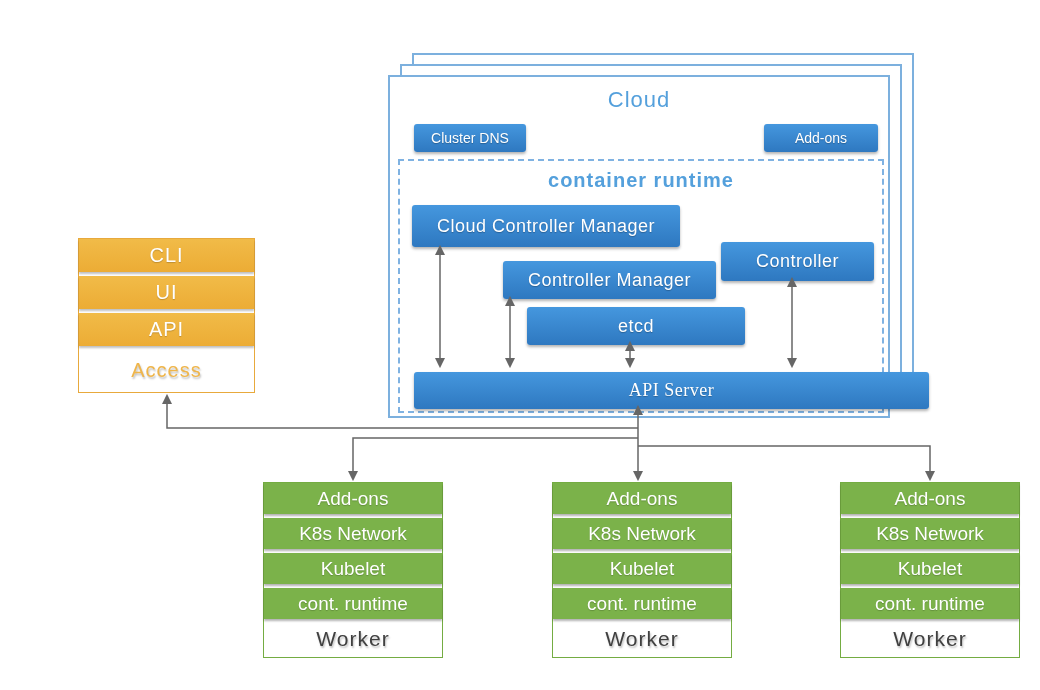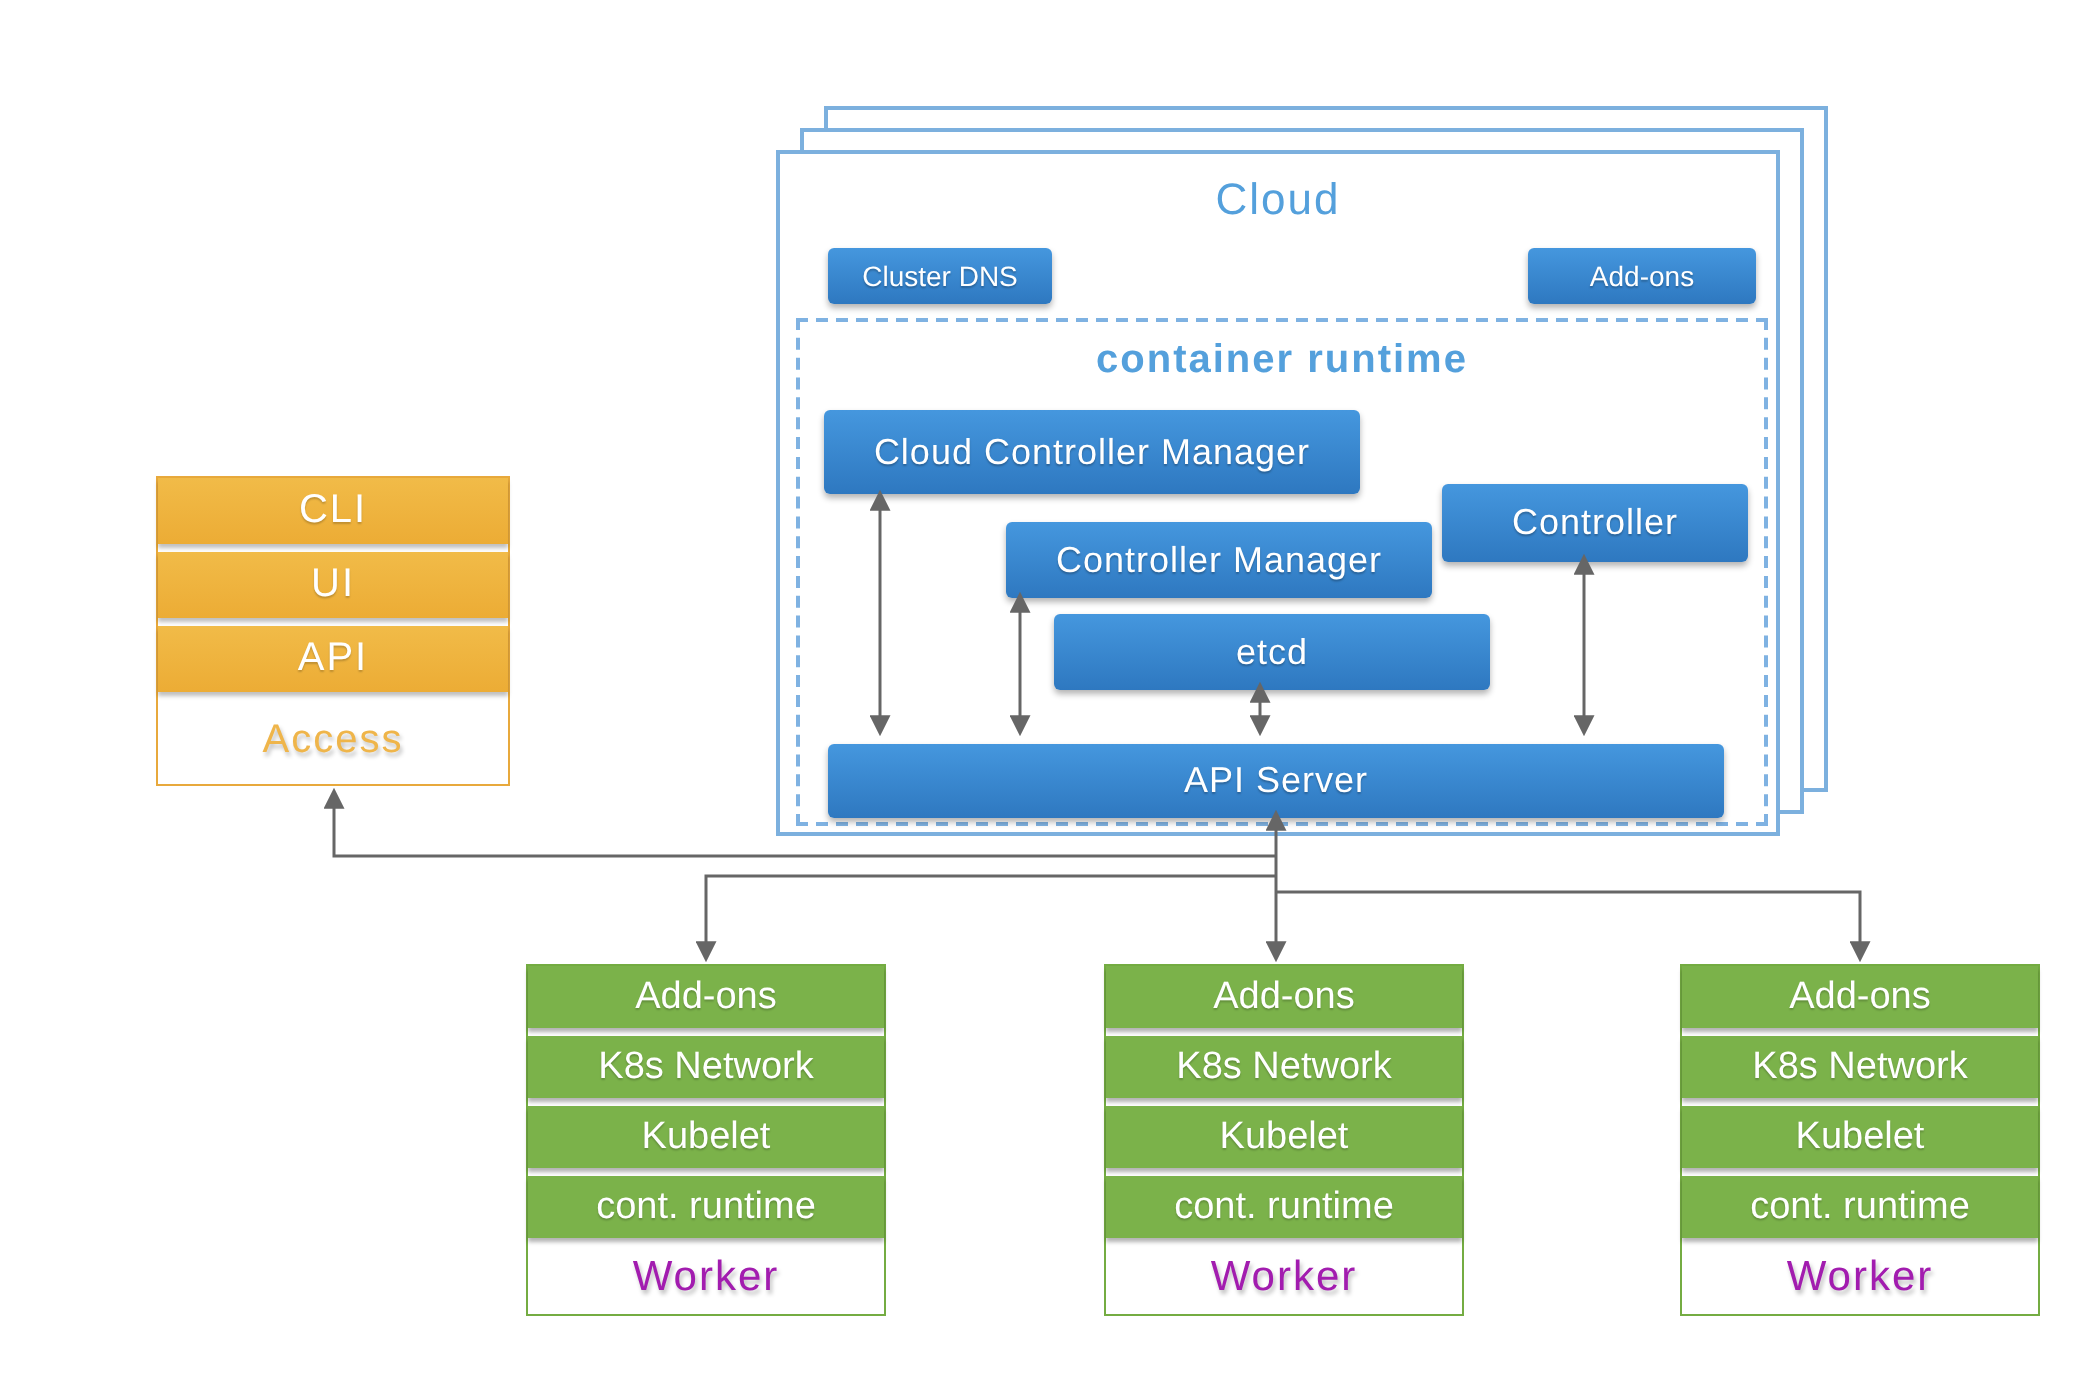--- a/index.html
+++ b/index.html
@@ -78,21 +78,21 @@
     font-size: 18px;
     letter-spacing: 0.5px;
     box-shadow: 0 2px 3px rgba(0,0,0,0.3);
     text-shadow: 0 1px 1px rgba(0,0,0,0.25);
   }
   
   .comp-ccm       { left: 12px;  top: 44px;  width: 268px; height: 42px; line-height: 42px; }
   .comp-cm        { left: 67px;  top: 100px; width: 213px; height: 38px; line-height: 38px; margin-left: 36px; }
   .comp-etcd      { left: 127px; top: 146px; width: 218px; height: 38px; line-height: 38px; }
   .comp-scheduler { left: 321px; top: 81px;  width: 153px; height: 39px; line-height: 39px; }
-  .comp-api       { left: 14px;  top: 211px; width: 448px; height: 37px; line-height: 37px; }
+  .comp-api       { left: 14px;  top: 211px; width: 515px; height: 37px; line-height: 37px; font-family: Liberation Serif, serif; }
 
   
   .access {
     position: absolute;
     left: 78px; top: 238px;
     width: 177px; height: 155px;
     background: #ffffff;
     border: 1px solid #E8A93C;
     box-sizing: border-box;
   }
@@ -142,21 +142,21 @@
     text-align: center;
     box-shadow: 0 2px 2px rgba(0,0,0,0.3);
     text-shadow: 0 1px 1px rgba(0,0,0,0.2);
   }
   .worker-label {
     position: absolute;
     left: 0; right: 0; bottom: 6px;
     text-align: center;
     font-size: 21px;
     letter-spacing: 1px;
-    color: #a21caf;
+    color: #404040;
     text-shadow: 1px 2px 2px rgba(0,0,0,0.25);
   }
 
   
   .arrows {
     position: absolute;
     left: 0; top: 0;
     width: 1040px; height: 690px;
     pointer-events: none;
   }

